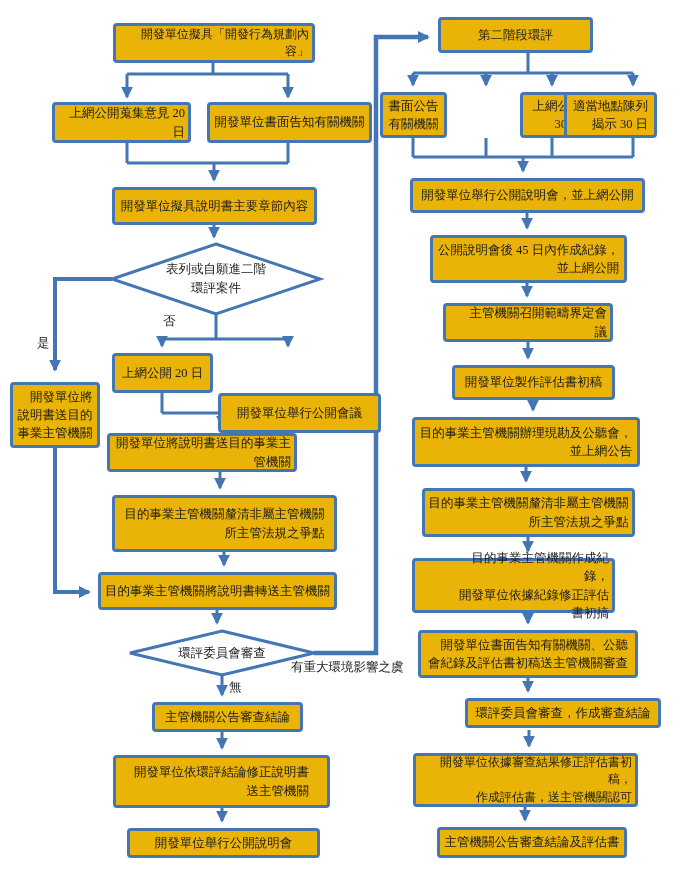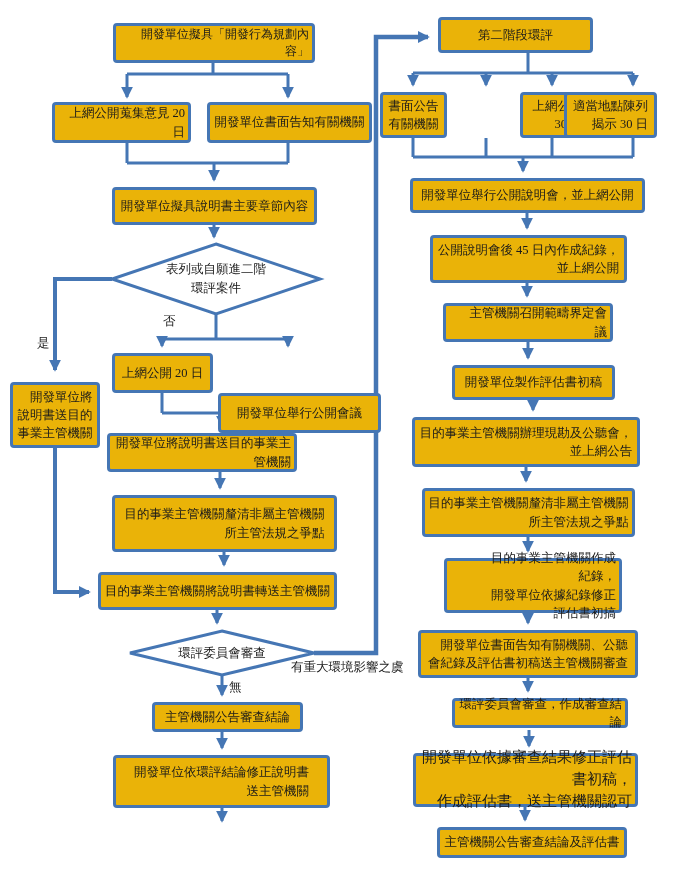--- a/index.html
+++ b/index.html
@@ -16,21 +16,21 @@
   .diamond{fill:#ffffff;stroke:var(--line);stroke-width:3;}
   #ah-tip{fill:var(--line);}
   .node{
     position:absolute; z-index:2; box-sizing:border-box;
     border:3px solid var(--line); border-radius:4px; background:#eab308;
     display:flex; align-items:center; justify-content:center;
     text-align:right; font-size:12.5px; line-height:1.45;
     white-space:pre-line; padding:1px 3px;
   }
   .fz12{font-size:12px;}
-  .fz11{font-size:15px;}
+  .fz11{font-size:12px;}
   .dlabel{
     position:absolute; z-index:2; display:flex; align-items:center; justify-content:center;
     text-align:center; font-size:12.5px; line-height:1.5; white-space:pre-line;
   }
   .elabel{position:absolute; z-index:2; font-size:12.5px; white-space:nowrap;}
 </style>
 </head>
 <body>
 
 <div id="stage">
@@ -99,42 +99,43 @@
 說明書送目的
 事業主管機關</div>
   <div class="node" style="left:107px;top:433px;width:190px;height:39px;">開發單位將說明書送目的事業主管機關</div>
   <div class="node" style="left:112px;top:495px;width:225px;height:57px;">目的事業主管機關釐清非屬主管機關
 所主管法規之爭點</div>
   <div class="node" style="left:98px;top:572px;width:239px;height:38px;">目的事業主管機關將說明書轉送主管機關</div>
   <div class="dlabel" style="left:140px;top:640px;width:164px;height:26px;">環評委員會審查</div>
   <div class="node" style="left:152px;top:702px;width:151px;height:30px;">主管機關公告審查結論</div>
   <div class="node" style="left:113px;top:755px;width:217px;height:53px;">開發單位依環評結論修正說明書
 送主管機關</div>
+  <div class="node" style="left:127px;top:828px;width:193px;height:30px;">開發單位舉行公開說明會</div>
 
   <div class="node" style="left:438px;top:17px;width:155px;height:36px;">第二階段環評</div>
   <div class="node" style="left:380px;top:92px;width:67px;height:46px;">書面公告
 有關機關</div>
   <div class="node" style="left:520px;top:92px;width:75px;height:46px;">上網公告
 30 日</div>
   <div class="node" style="left:564px;top:92px;width:93px;height:46px;">適當地點陳列
 揭示 30 日</div>
   <div class="node" style="left:410px;top:178px;width:235px;height:35px;">開發單位舉行公開說明會，並上網公開</div>
   <div class="node" style="left:430px;top:235px;width:197px;height:48px;">公開說明會後 45 日內作成紀錄，
 並上網公開</div>
   <div class="node" style="left:443px;top:303px;width:170px;height:39px;padding-left:12px;">主管機關召開範疇界定會議</div>
   <div class="node" style="left:452px;top:365px;width:163px;height:35px;">開發單位製作評估書初稿</div>
   <div class="node" style="left:412px;top:417px;width:228px;height:50px;">目的事業主管機關辦理現勘及公聽會，
 並上網公告</div>
   <div class="node" style="left:422px;top:488px;width:213px;height:49px;">目的事業主管機關釐清非屬主管機關
 所主管法規之爭點</div>
-  <div class="node" style="left:444px;top:558px;width:178px;height:55px;padding-left:44px;">目的事業主管機關作成紀錄，
+  <div class="node" style="left:412px;top:558px;width:203px;height:55px;padding-left:44px;">目的事業主管機關作成紀錄，
 開發單位依據紀錄修正評估書初搞</div>
   <div class="node" style="left:418px;top:630px;width:220px;height:48px;">開發單位書面告知有關機關、公聽
 會紀錄及評估書初稿送主管機關審查</div>
-  <div class="node" style="left:452px;top:698px;width:176px;height:30px;">環評委員會審查，作成審查結論</div>
+  <div class="node" style="left:465px;top:698px;width:196px;height:30px;">環評委員會審查，作成審查結論</div>
   <div class="node fz11" style="left:413px;top:753px;width:225px;height:54px;">開發單位依據審查結果修正評估書初稿，
 作成評估書，送主管機關認可</div>
   <div class="node" style="left:437px;top:827px;width:190px;height:31px;">主管機關公告審查結論及評估書</div>
 
   <div class="elabel" style="left:163px;top:313px;">否</div>
   <div class="elabel" style="left:37px;top:335px;">是</div>
   <div class="elabel" style="left:229px;top:679px;">無</div>
   <div class="elabel" style="left:291px;top:659px;">有重大環境影響之虞</div>
 
 </div>

